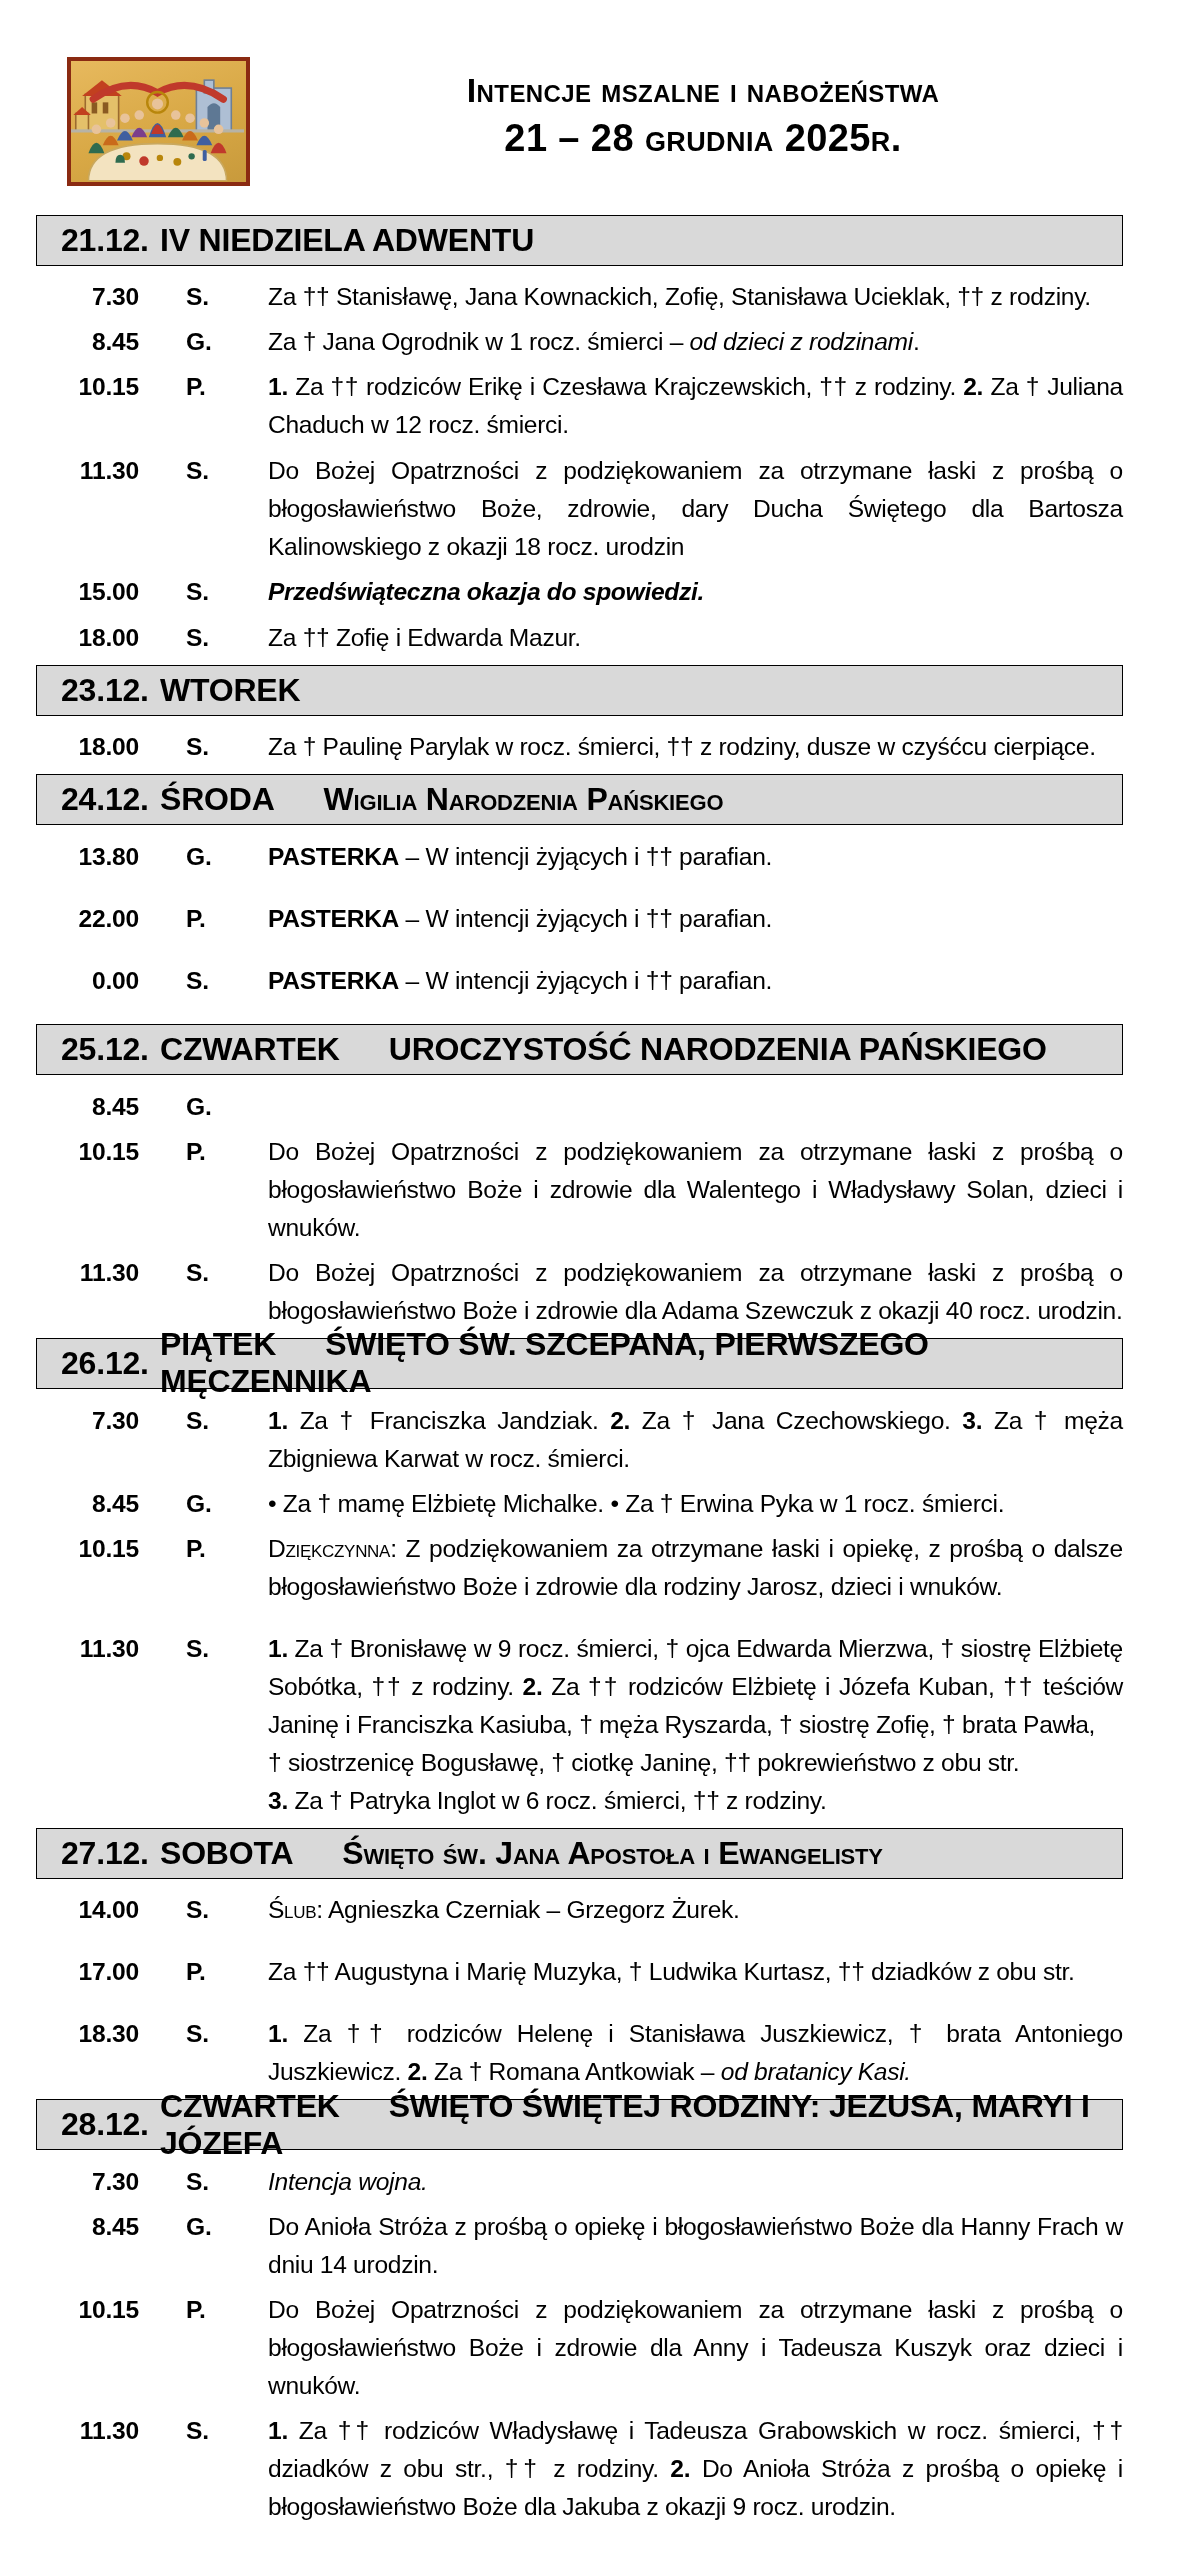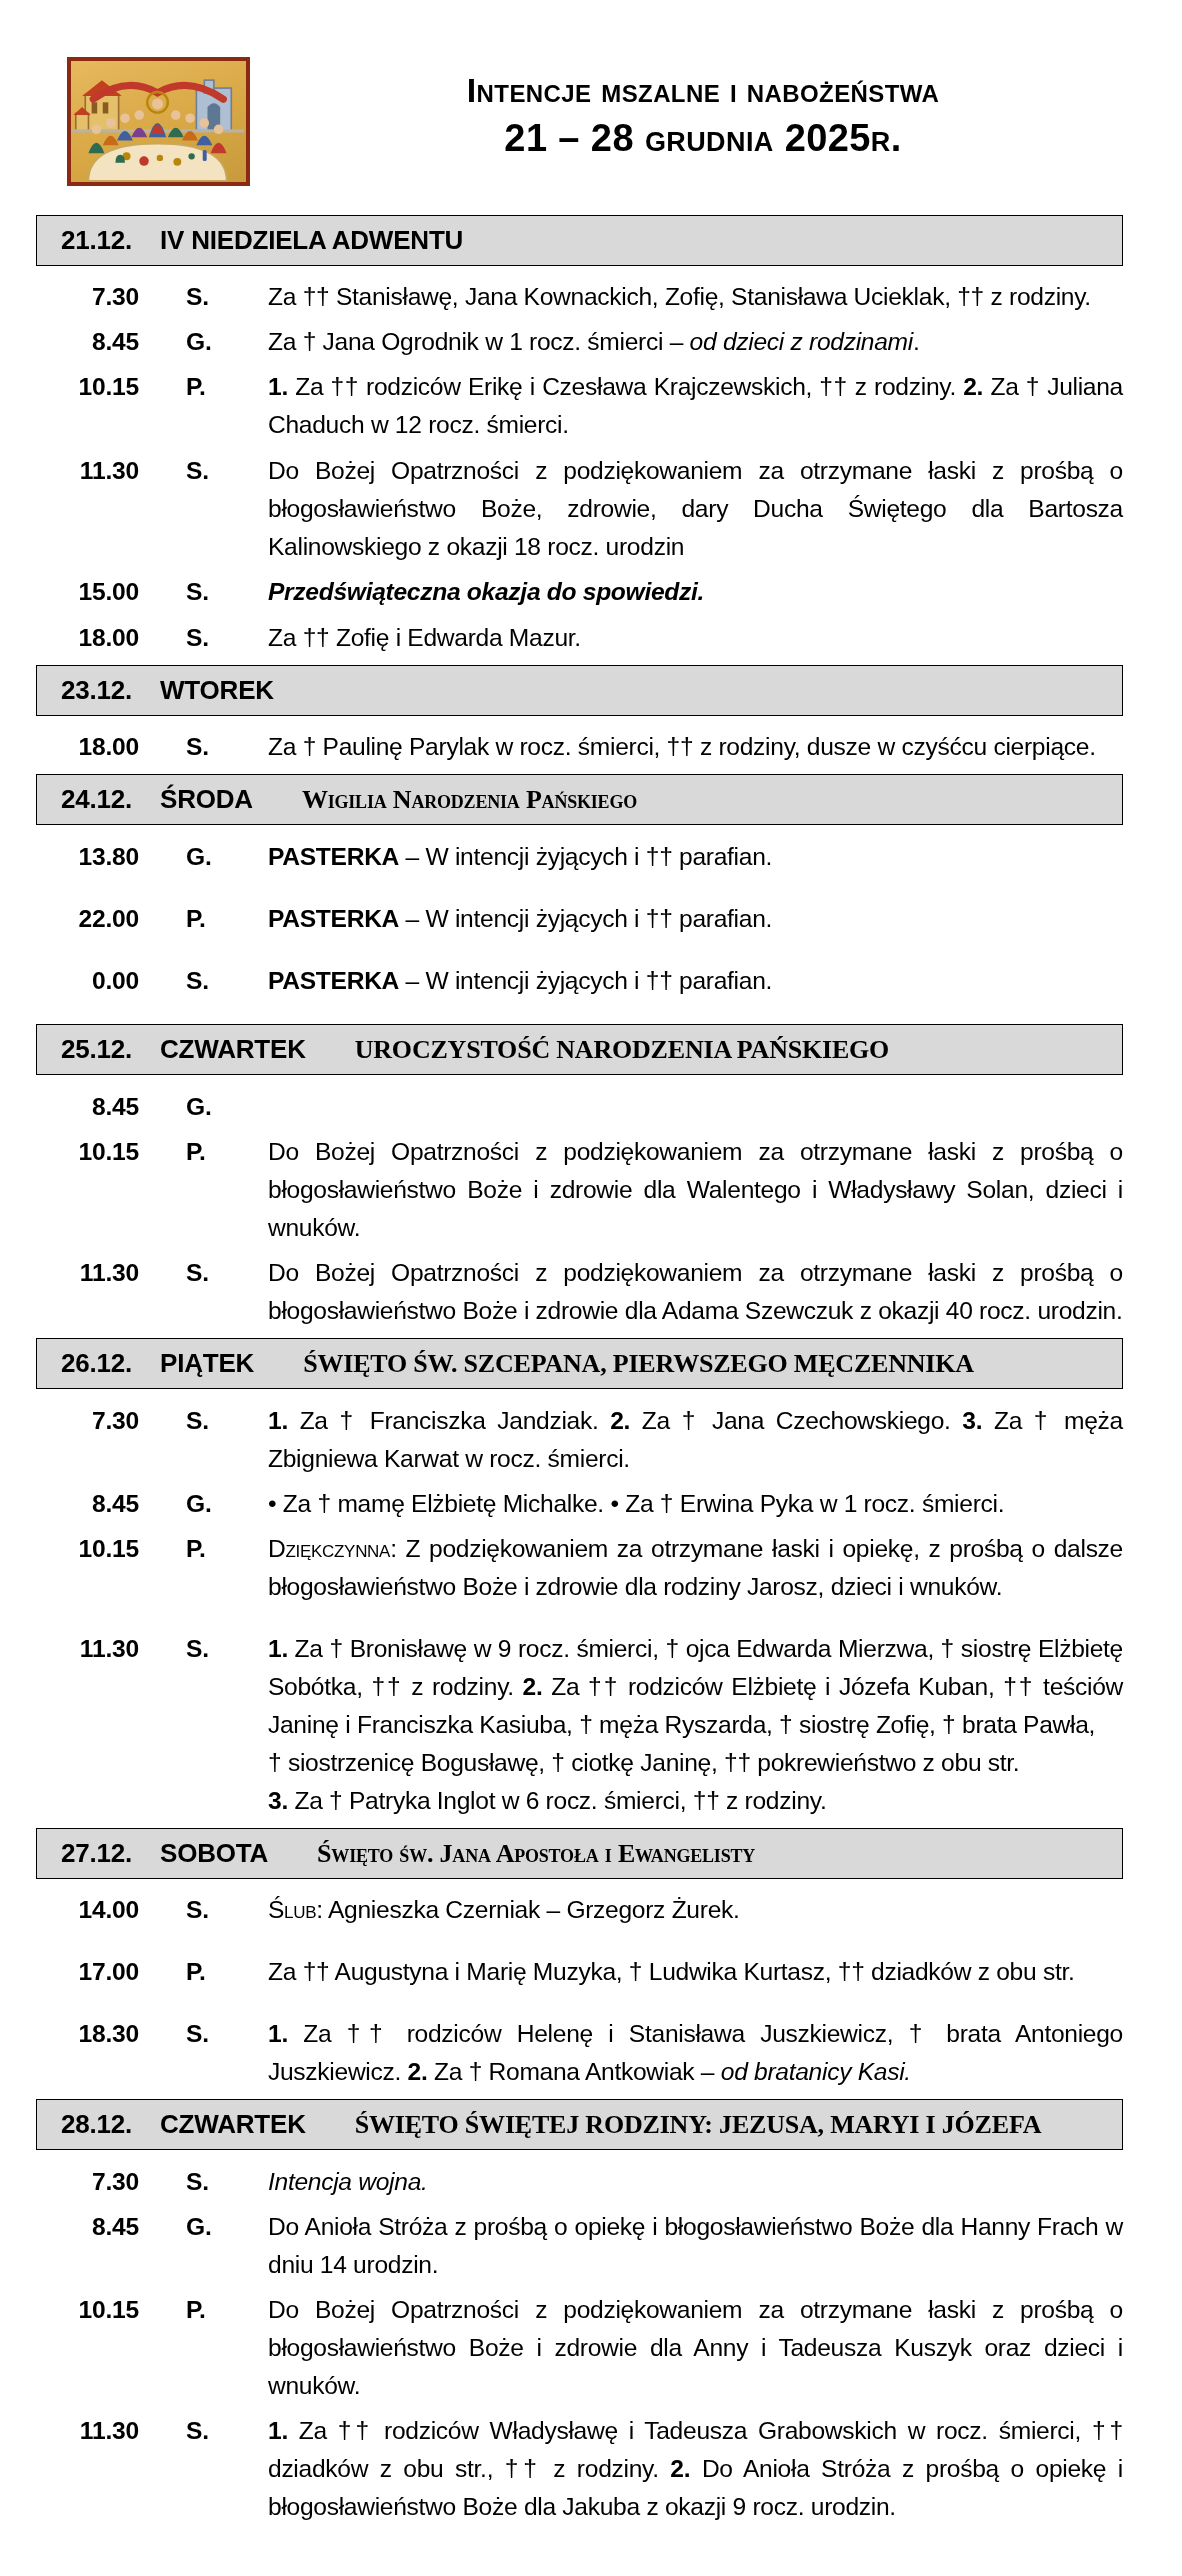--- a/index.html
+++ b/index.html
@@ -31,25 +31,25 @@
     font-weight:700;font-size:38px;line-height:1.3;
     font-variant:small-caps;letter-spacing:0.4px;
   }
   
   .content{padding:0 59px 32px 36px;}
   .day{margin-top:8px;}
   .bar{
     display:flex;align-items:center;
     background:#d9d9d9;border:1.6px solid #000;box-sizing:border-box;
     height:51px;margin-bottom:12.7px;
-    font-weight:700;font-size:26px;letter-spacing:-0.2px;
+    font-weight:700;font-size:32px;letter-spacing:-0.2px;
     padding-left:24px;
   }
   .bar .date{width:99px;flex:0 0 auto;}
-  .bar .title .seg + .seg{margin-left:49px;font-family:Liberation Serif, serif;}
+  .bar .title .seg + .seg{margin-left:49px;}
   .row{
     display:grid;grid-template-columns:103px 83px 1fr;
     margin-bottom:7.1px;
     gap:23px;
   }
   .row .time{
     font-weight:700;font-size:24.6px;line-height:38px;
     text-align:right;letter-spacing:-0.2px;
   }
   .row .code{

